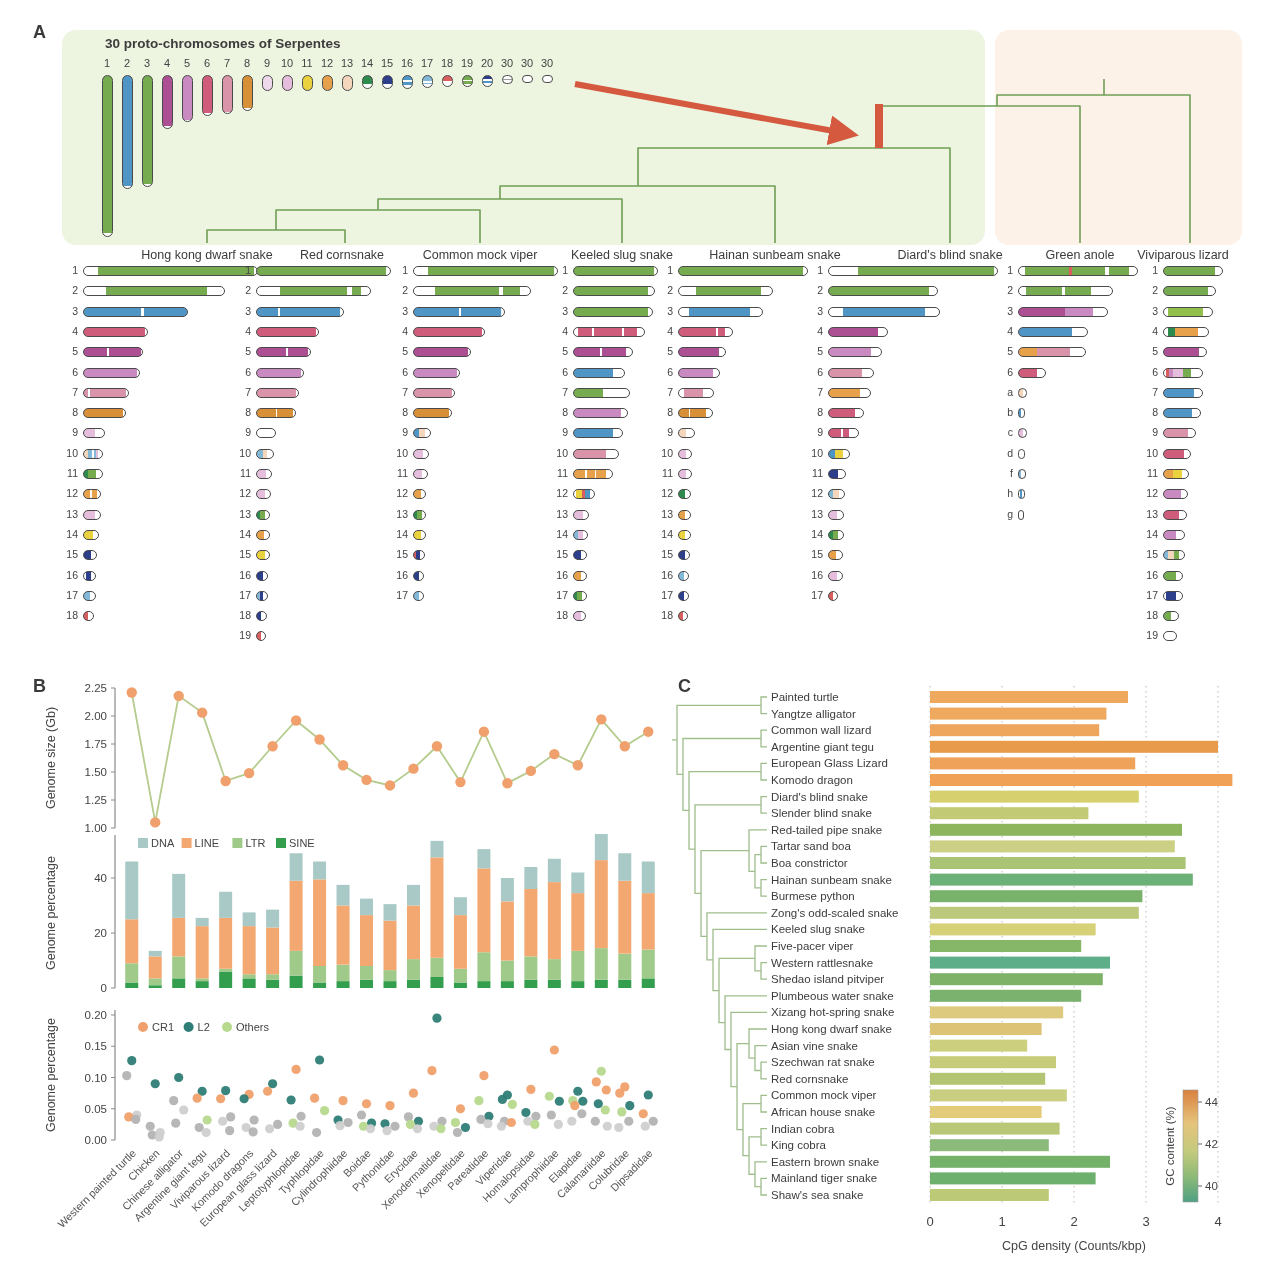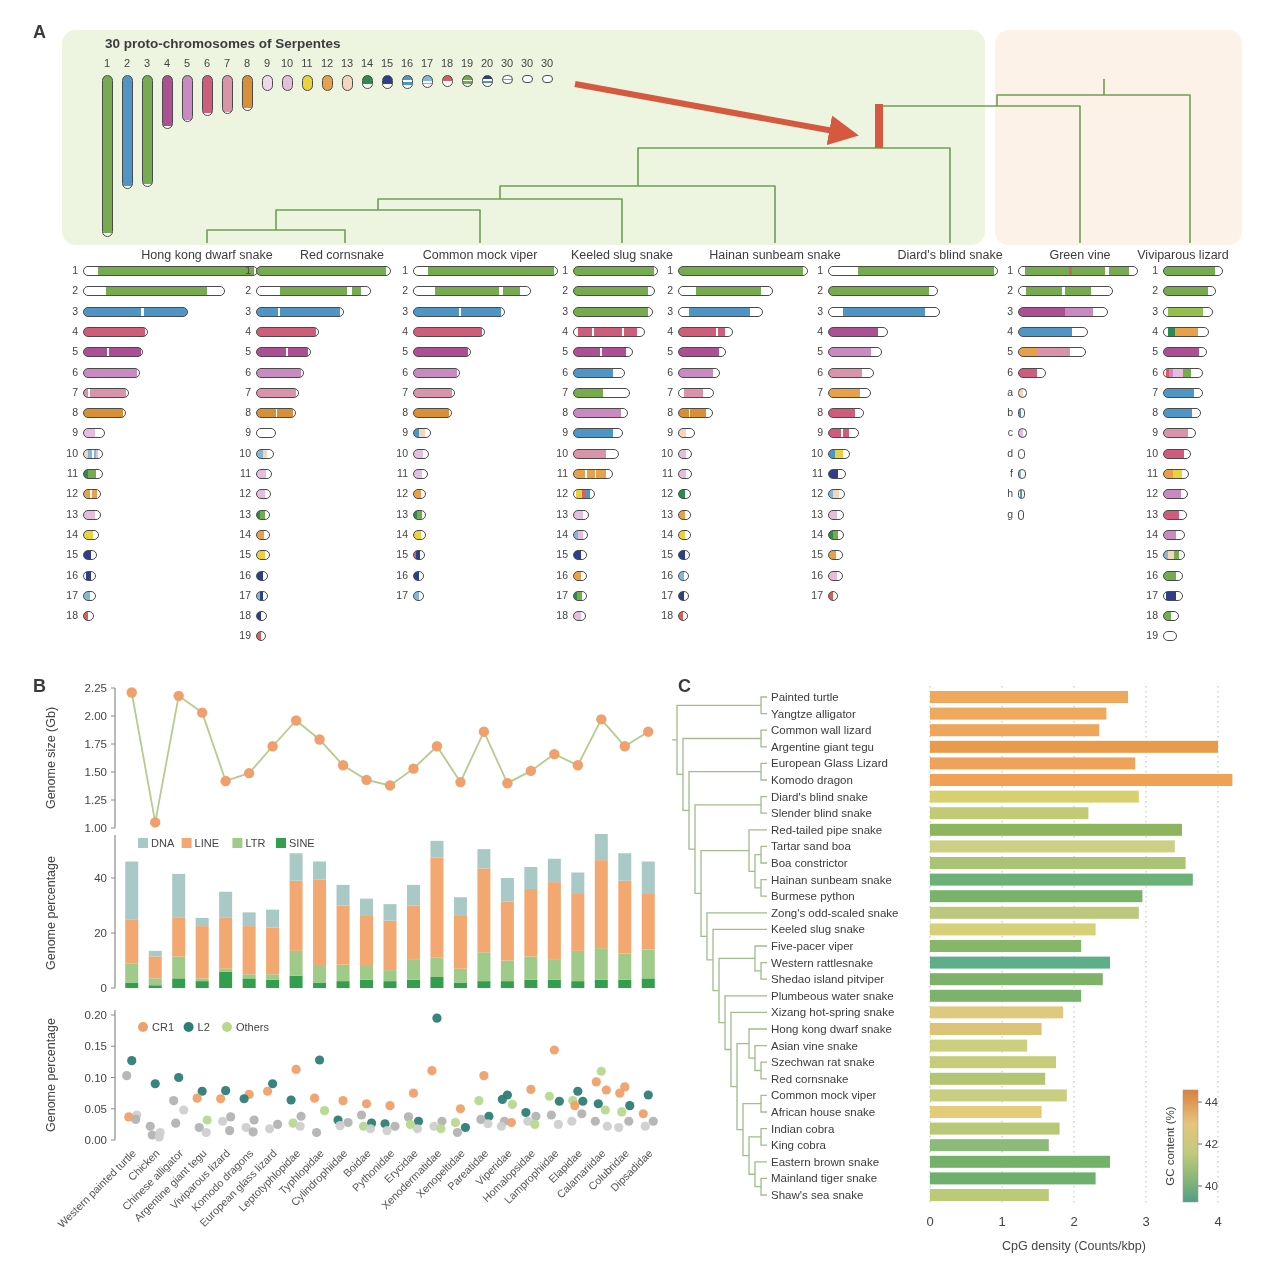--- a/index.html
+++ b/index.html
@@ -304,21 +304,21 @@
       <div class="cnum" style="left: 797px; top: 507.6px;">13</div>
       <div class="hcap" style="left: 828px; top: 509.6px; width: 16px; background: linear-gradient(to right, rgb(228, 190, 220) 0%, rgb(228, 190, 220) 60%, rgb(255, 255, 255) 60%, rgb(255, 255, 255) 100%);"></div>
       <div class="cnum" style="left: 797px; top: 527.9px;">14</div>
       <div class="hcap" style="left: 828px; top: 529.9px; width: 16px; background: linear-gradient(to right, rgb(46, 139, 78) 0%, rgb(46, 139, 78) 32%, rgb(118, 171, 80) 32%, rgb(118, 171, 80) 66%, rgb(255, 255, 255) 66%, rgb(255, 255, 255) 100%);"></div>
       <div class="cnum" style="left: 797px; top: 548.2px;">15</div>
       <div class="hcap" style="left: 828px; top: 550.2px; width: 15px; background: linear-gradient(to right, rgb(232, 161, 75) 0%, rgb(232, 161, 75) 55%, rgb(255, 255, 255) 55%, rgb(255, 255, 255) 100%);"></div>
       <div class="cnum" style="left: 797px; top: 568.5px;">16</div>
       <div class="hcap" style="left: 828px; top: 570.5px; width: 15px; background: linear-gradient(to right, rgb(228, 190, 220) 0%, rgb(228, 190, 220) 58%, rgb(255, 255, 255) 58%, rgb(255, 255, 255) 100%);"></div>
       <div class="cnum" style="left: 797px; top: 588.8px;">17</div>
       <div class="hcap" style="left: 828px; top: 590.8px; width: 10px; background: linear-gradient(to right, rgb(217, 94, 94) 0%, rgb(217, 94, 94) 45%, rgb(255, 255, 255) 45%, rgb(255, 255, 255) 100%);"></div>
-      <div class="sphead" style="left: 990px; top: 248px;">Green vine</div>
+      <div class="sphead" style="left: 990px; top: 248px;">Green anole</div>
       <div class="cnum" style="left: 987px; top: 264px;">1</div>
       <div class="hcap" style="left: 1018px; top: 266px; width: 120px; background: linear-gradient(to right, rgb(255, 255, 255) 0%, rgb(255, 255, 255) 5%, rgb(118, 171, 80) 5%, rgb(118, 171, 80) 42%, rgb(217, 94, 94) 42%, rgb(217, 94, 94) 45%, rgb(118, 171, 80) 45%, rgb(118, 171, 80) 73%, rgb(255, 255, 255) 73%, rgb(255, 255, 255) 76%, rgb(118, 171, 80) 76%, rgb(118, 171, 80) 93%, rgb(255, 255, 255) 93%, rgb(255, 255, 255) 100%);"></div>
       <div class="cnum" style="left: 987px; top: 284.3px;">2</div>
       <div class="hcap" style="left: 1018px; top: 286.3px; width: 95px; background: linear-gradient(to right, rgb(255, 255, 255) 0%, rgb(255, 255, 255) 8%, rgb(118, 171, 80) 8%, rgb(118, 171, 80) 46%, rgb(255, 255, 255) 46%, rgb(255, 255, 255) 49%, rgb(118, 171, 80) 49%, rgb(118, 171, 80) 77%, rgb(255, 255, 255) 77%, rgb(255, 255, 255) 100%);"></div>
       <div class="cnum" style="left: 987px; top: 304.6px;">3</div>
       <div class="hcap" style="left: 1018px; top: 306.6px; width: 90px; background: linear-gradient(to right, rgb(173, 79, 147) 0%, rgb(173, 79, 147) 52%, rgb(201, 138, 193) 52%, rgb(201, 138, 193) 84%, rgb(255, 255, 255) 84%, rgb(255, 255, 255) 100%);"></div>
       <div class="cnum" style="left: 987px; top: 324.9px;">4</div>
       <div class="hcap" style="left: 1018px; top: 326.9px; width: 70px; background: linear-gradient(to right, rgb(79, 150, 198) 0%, rgb(79, 150, 198) 78%, rgb(255, 255, 255) 78%, rgb(255, 255, 255) 100%);"></div>
       <div class="cnum" style="left: 987px; top: 345.2px;">5</div>
       <div class="hcap" style="left: 1018px; top: 347.2px; width: 68px; background: linear-gradient(to right, rgb(232, 161, 75) 0%, rgb(232, 161, 75) 28%, rgb(217, 148, 169) 28%, rgb(217, 148, 169) 78%, rgb(255, 255, 255) 78%, rgb(255, 255, 255) 100%);"></div>

